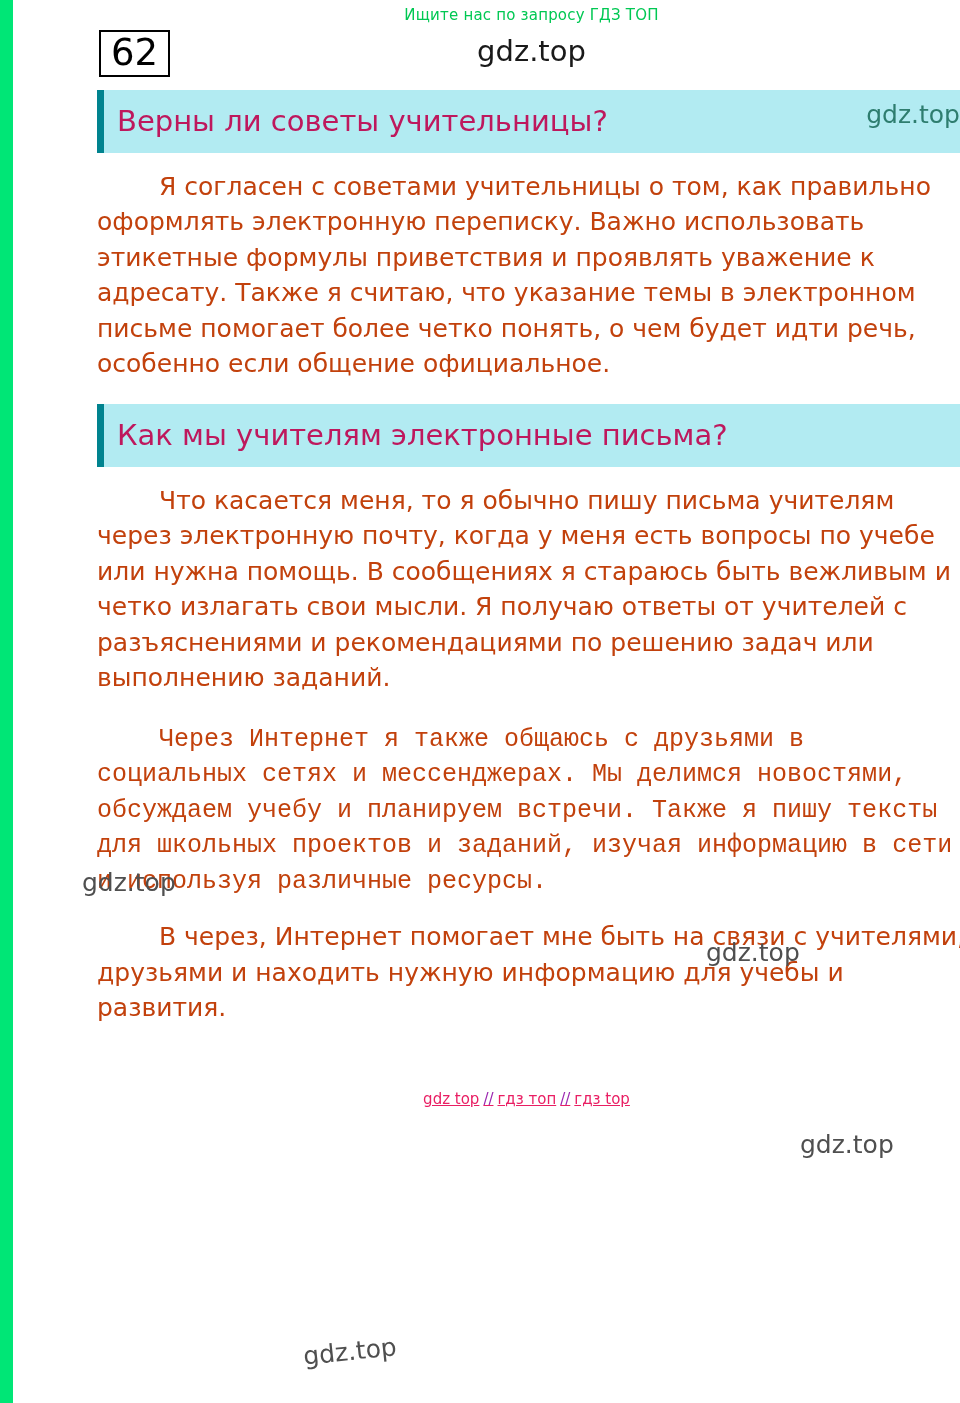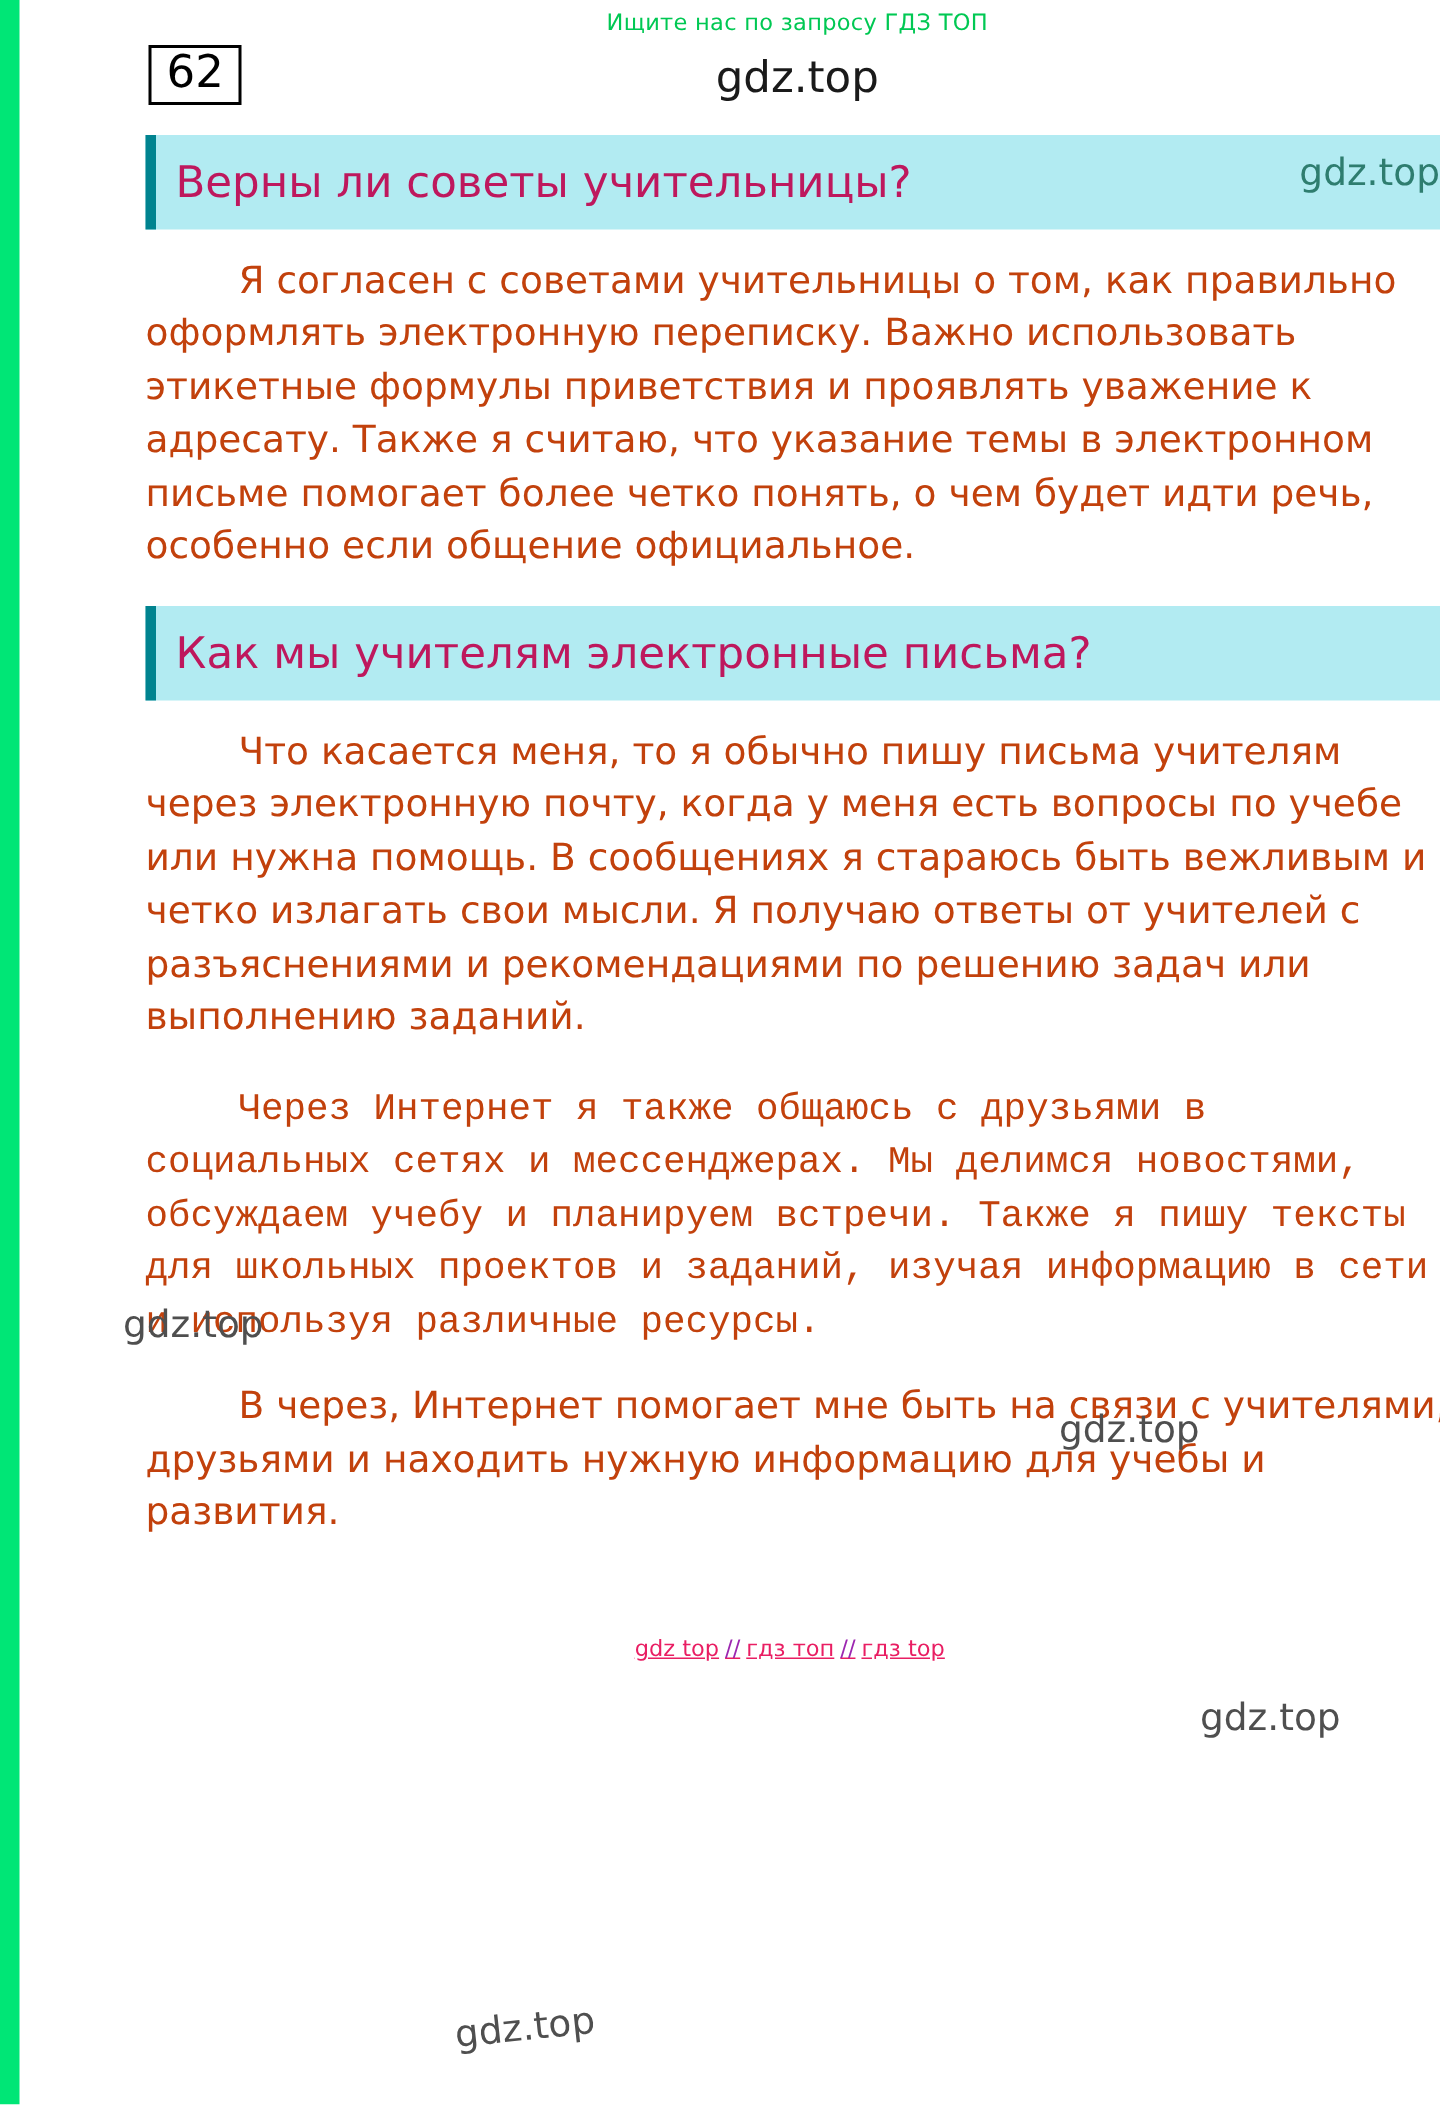--- a/index.html
+++ b/index.html
@@ -49,21 +49,21 @@
     position: relative;
     height: 52px;
   }
 
   .page-number {
     position: absolute;
     left: 14px;
     top: 6px;
     border: 2px solid #000;
     padding: 2px 10px 4px 10px;
-    font-size: 30px;
+    font-size: 37px;
     line-height: 1;
     color: #000;
     font-family: "DejaVu Sans", sans-serif;
   }
 
   .site-title {
     position: absolute;
     left: 0;
     right: 0;
     top: 10px;

